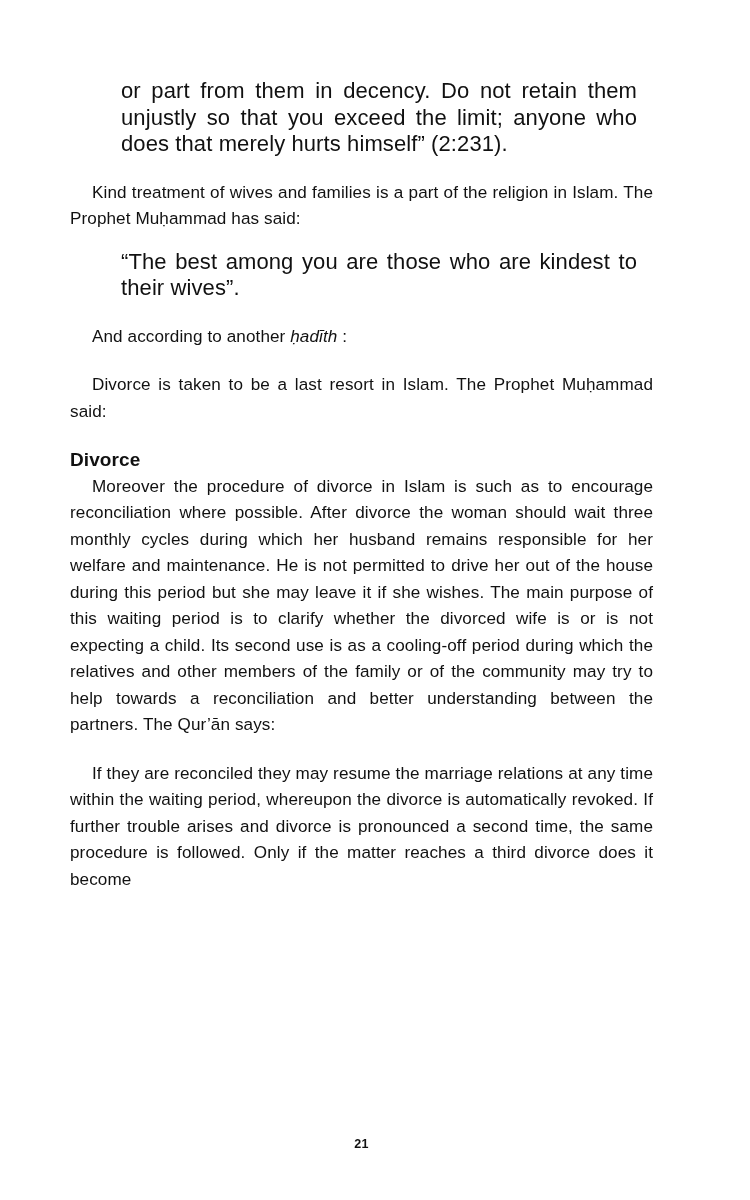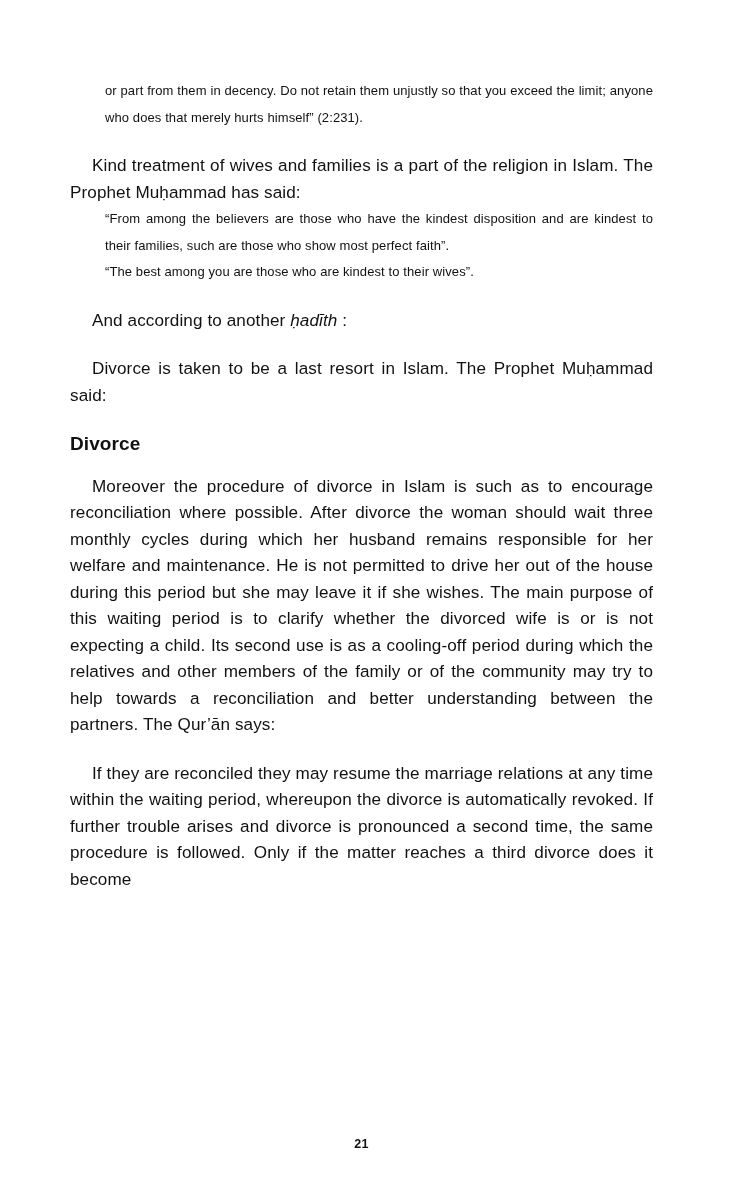--- a/index.html
+++ b/index.html
@@ -35,23 +35,23 @@
   }
 
   
   .para {
     text-indent: 22px;
     margin-top: 22px;
   }
 
   
   .quote {
-    margin: 0;
+    margin: 16px;
     padding-left: 35px;
-    font-size: 13px;
+    font-size: 22px;
     line-height: 26.5px;
     text-align: justify;
     text-justify: inter-word;
     letter-spacing: 0.1px;
   }
 
   
   .quote-continued {
     margin-top: 0;
     padding-left: 35px;
@@ -61,21 +61,21 @@
     font-size: 19px;
     line-height: 26.5px;
     font-weight: bold;
     margin: 22px 0 0 0;
     text-align: left;
     letter-spacing: 0.1px;
   }
 
   
   .para-after-heading {
-    margin-top: 16px;
+    margin-top: 0;
   }
 
   .last-line-flush {
     
     text-align-last: justify;
   }
 
   .page-number {
     position: absolute;
     left: 0;
@@ -93,21 +93,20 @@
 <body>
 
 <div class="page">
 
   <div style="height:78px"></div>
 
   <p class="body-text quote quote-continued">or part from them in decency. Do not retain them unjustly so that you exceed the limit; anyone who does that merely hurts himself” (2:231).</p>
 
   <p class="body-text para">Kind treatment of wives and families is a part of the religion in Islam. The Prophet Muḥammad has said:</p>
 
-  <p class="body-text quote">“From among the believers are those who have the kindest disposition and are kindest to their families, such are those who show most perfect faith”.</p>
 
   <p class="body-text quote">“The best among you are those who are kindest to their wives”.</p>
 
   <p class="body-text para"><span>And according to another </span><span class="ital">ḥadīth</span><span> :</span></p>
 
   <p class="body-text para">Divorce is taken to be a last resort in Islam. The Prophet Muḥammad said:</p>
 
 
   <h2 class="section-heading">Divorce</h2>
 

